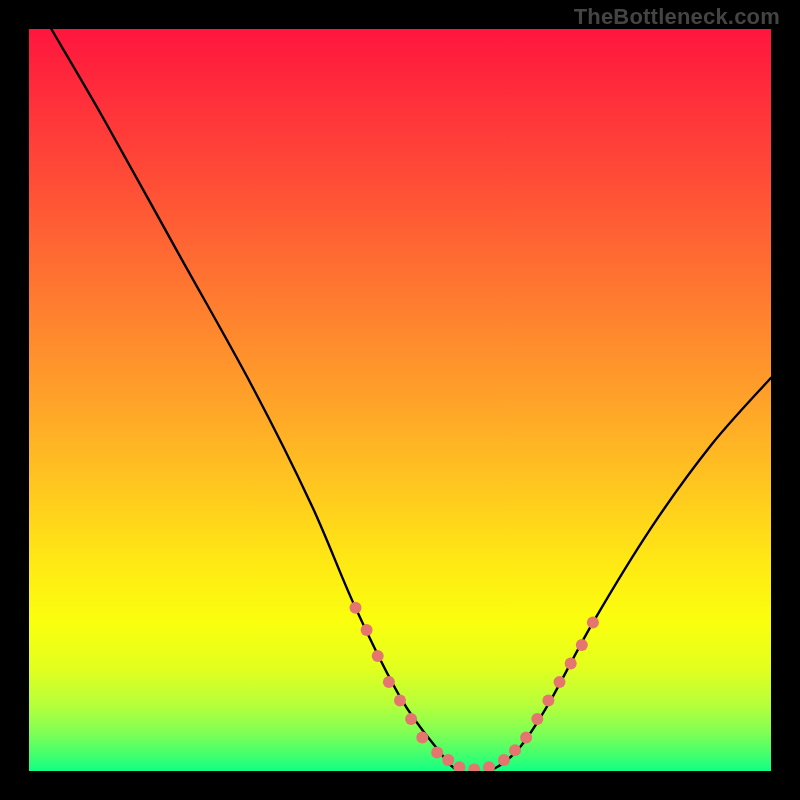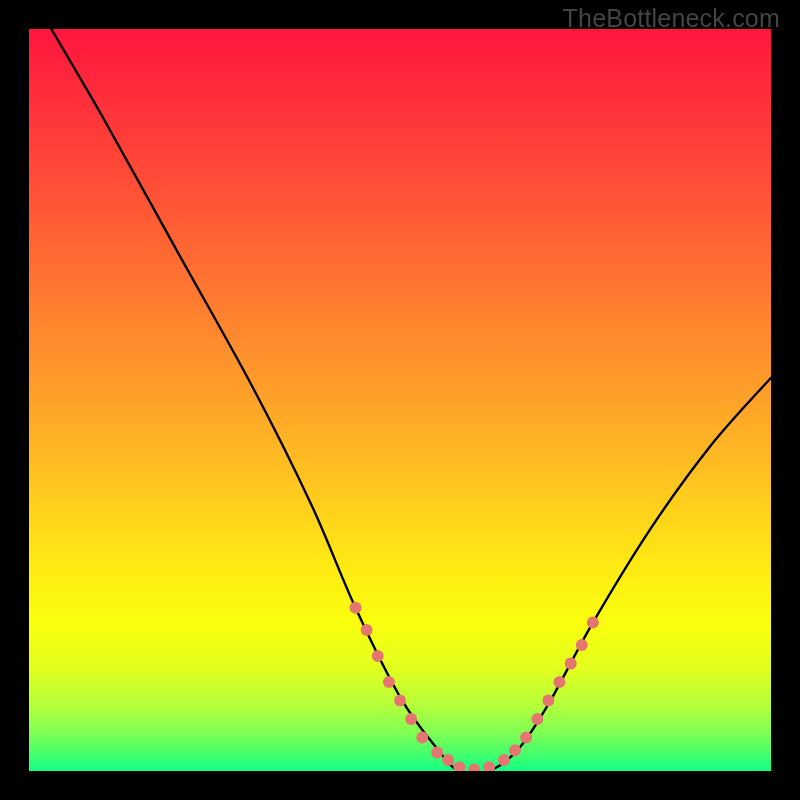--- a/index.html
+++ b/index.html
@@ -15,22 +15,22 @@
     position: relative;
     width: 800px;
     height: 800px;
     background: #000;
   }
   .watermark {
     position: absolute;
     top: 4px;
     right: 20px;
     color: #444;
-    font-size: 25px;
-    font-weight: 400;
+    font-size: 22px;
+    font-weight: 700;
     letter-spacing: 0.2px;
     user-select: none;
   }
   .plot-area {
     position: absolute;
     left: 29px;
     top: 29px;
     width: 742px;
     height: 742px;
     

